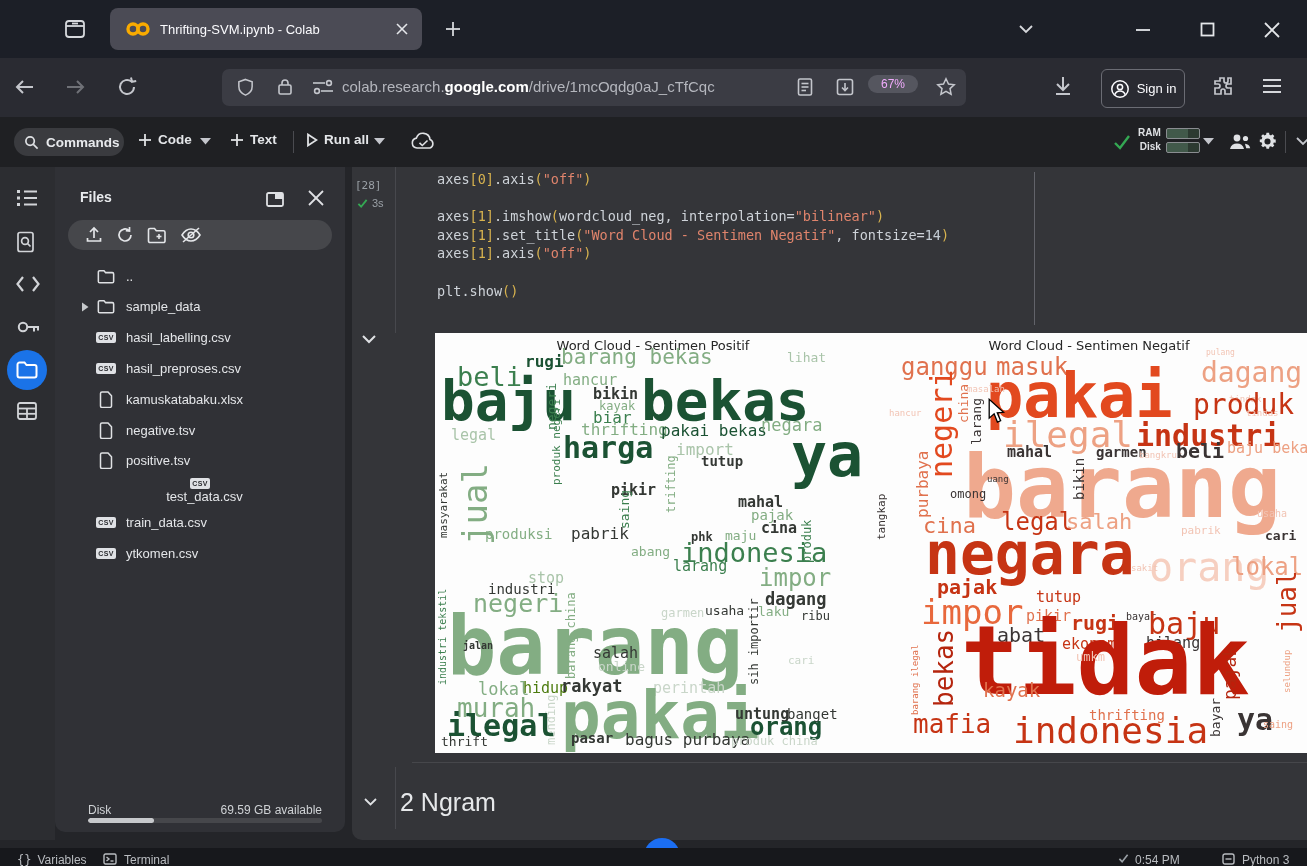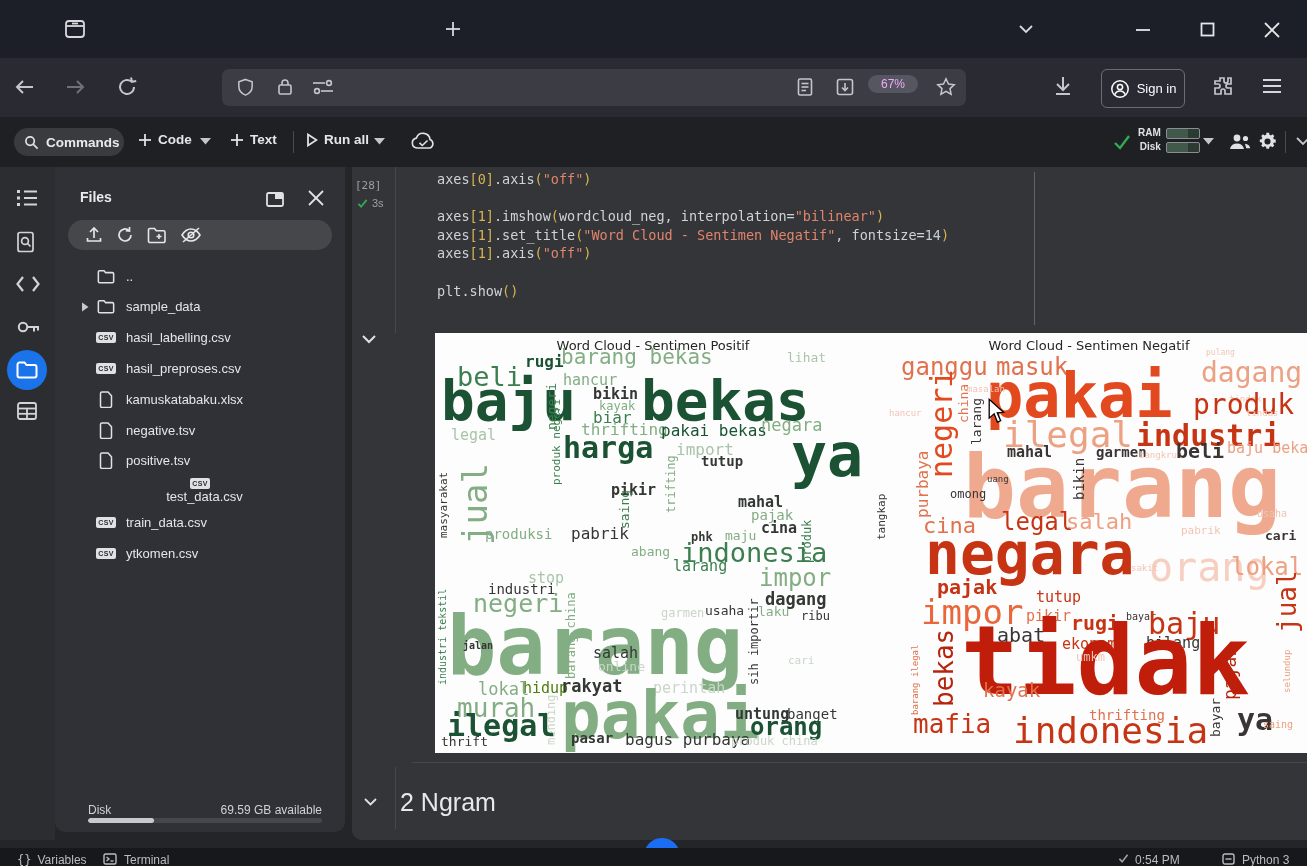--- a/index.html
+++ b/index.html
@@ -69,20 +69,35 @@
 <div id="screen">
 
   <div class="abs" id="tabbar">
     <div class="abs" style="left:63px;top:17px;">
       <svg width="24" height="24" viewBox="0 0 24 24" stroke="#d6d8dc" stroke-width="1.8" fill="none">
           <rect x="3" y="4" width="18" height="16" rx="3"></rect>
           <line x1="3" y1="9" x2="21" y2="9"></line>
           <line x1="9" y1="6.5" x2="15" y2="6.5"></line>
         </svg>
     </div>
+    <div class="abs" id="tab">
+      <span style="margin-left:16px;">
+        <svg width="24" height="16" viewBox="0 0 24 16" fill="none" stroke="#f9ab00" stroke-width="3.4">
+            <circle cx="7" cy="8" r="5"></circle>
+            <circle cx="17" cy="8" r="5"></circle>
+          </svg>
+      </span>
+      <span class="title">Thrifting-SVM.ipynb - Colab</span>
+      <span style="margin-left:auto;margin-right:14px;">
+        <svg width="12" height="12" viewBox="0 0 12 12" stroke="#e4e6e9" stroke-width="1.6">
+            <line x1="1" y1="1" x2="11" y2="11"></line>
+            <line x1="11" y1="1" x2="1" y2="11"></line>
+          </svg>
+      </span>
+    </div>
     <div class="abs" style="left:444px;top:20px;">
       <svg width="18" height="18" viewBox="0 0 18 18" stroke="#d6d8dc" stroke-width="1.8">
           <line x1="9" y1="2" x2="9" y2="16"></line>
           <line x1="2" y1="9" x2="16" y2="9"></line>
         </svg>
     </div>
     <div class="abs" style="left:1018px;top:24px;">
       <svg width="16" height="10" viewBox="0 0 16 10" stroke="#d6d8dc" stroke-width="1.8" fill="none">
           <polyline points="2,2 8,8 14,2"></polyline>
         </svg>
@@ -136,20 +151,23 @@
             <path d="M6 8V6a3 3 0 0 1 6 0v2"></path>
           </svg>
       </div>
       <div class="abs" style="left:90px;top:10px;">
         <svg width="22" height="16" viewBox="0 0 22 16" stroke="#c4c6cc" stroke-width="1.6" fill="none">
             <line x1="1" y1="4" x2="13" y2="4"></line>
             <circle cx="17" cy="4" r="2.4"></circle>
             <line x1="21" y1="12" x2="9" y2="12"></line>
             <circle cx="5" cy="12" r="2.4"></circle>
           </svg>
+      </div>
+      <div class="abs" id="urltext">
+        <span class="dim">colab.research.</span><span class="host">google.com</span><span class="dim">/drive/1mcOqdg0aJ_cTfCqc</span>
       </div>
       <div class="abs" id="urlfade"></div>
       <div class="abs" style="left:574px;top:8px;">
         <svg width="18" height="20" viewBox="0 0 18 20" stroke="#c4c6cc" stroke-width="1.6" fill="none">
             <rect x="2.5" y="2" width="13" height="16" rx="1.5"></rect>
             <line x1="5.5" y1="6.5" x2="12.5" y2="6.5"></line>
             <line x1="5.5" y1="10" x2="12.5" y2="10"></line>
             <line x1="5.5" y1="13.5" x2="10" y2="13.5"></line>
           </svg>
       </div>

